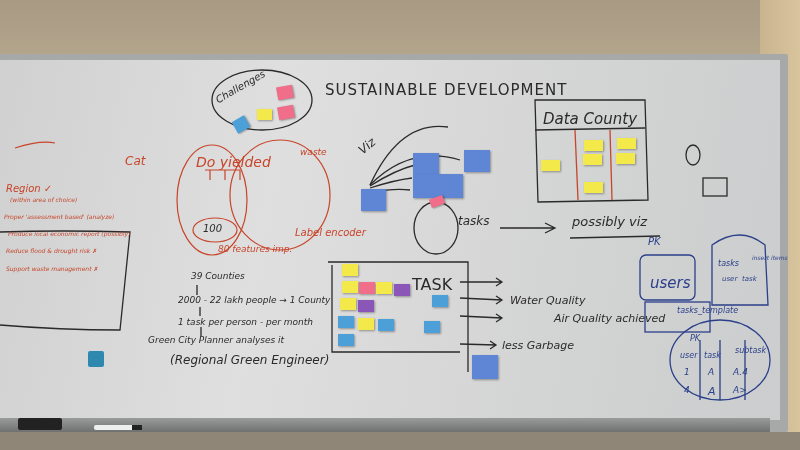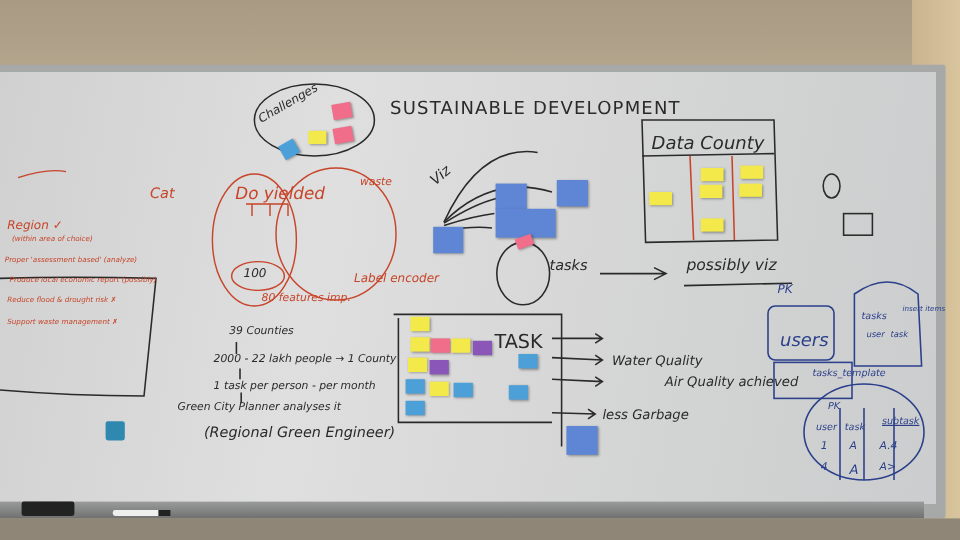--- a/index.html
+++ b/index.html
@@ -126,21 +126,21 @@
 
 <div class="hw blu" style="left:650px;top:276px;font-size:15px;">users</div>
 <div class="hw blu" style="left:718px;top:260px;font-size:8px;">tasks</div>
 <div class="hw blu" style="left:752px;top:255px;font-size:6px;">insert items</div>
 <div class="hw blu" style="left:722px;top:276px;font-size:7px;">user</div>
 <div class="hw blu" style="left:742px;top:276px;font-size:7px;">task</div>
 <div class="hw blu" style="left:648px;top:307px;font-size:8px;margin-left:29px;">tasks_template</div>
 <div class="hw blu" style="left:690px;top:335px;font-size:8px;">PK</div>
 <div class="hw blu" style="left:680px;top:352px;font-size:8px;">user</div>
 <div class="hw blu" style="left:704px;top:352px;font-size:8px;">task</div>
-<div class="hw blu" style="left:735px;top:347px;font-size:8px;text-decoration:underline;">subtask</div>
+<div class="hw blu" style="left:735px;top:347px;font-size:8px;">subtask</div>
 <div class="hw blu" style="left:684px;top:368px;font-size:9px;">1</div>
 <div class="hw blu" style="left:708px;top:368px;font-size:9px;">A</div>
 <div class="hw blu" style="left:733px;top:368px;font-size:9px;">A.4</div>
 <div class="hw blu" style="left:684px;top:386px;font-size:9px;">4</div>
 <div class="hw blu" style="left:708px;top:386px;font-size:11px;">A</div>
 <div class="hw blu" style="left:733px;top:386px;font-size:9px;">A&gt;</div>
 
 <div class="sticky p" style="left:277px;top:86px;width:16px;height:13px;transform:rotate(-10deg);"></div>
 <div class="sticky y" style="left:257px;top:109px;width:15px;height:11px;"></div>
 <div class="sticky p" style="left:278px;top:106px;width:16px;height:13px;transform:rotate(-10deg);"></div>

